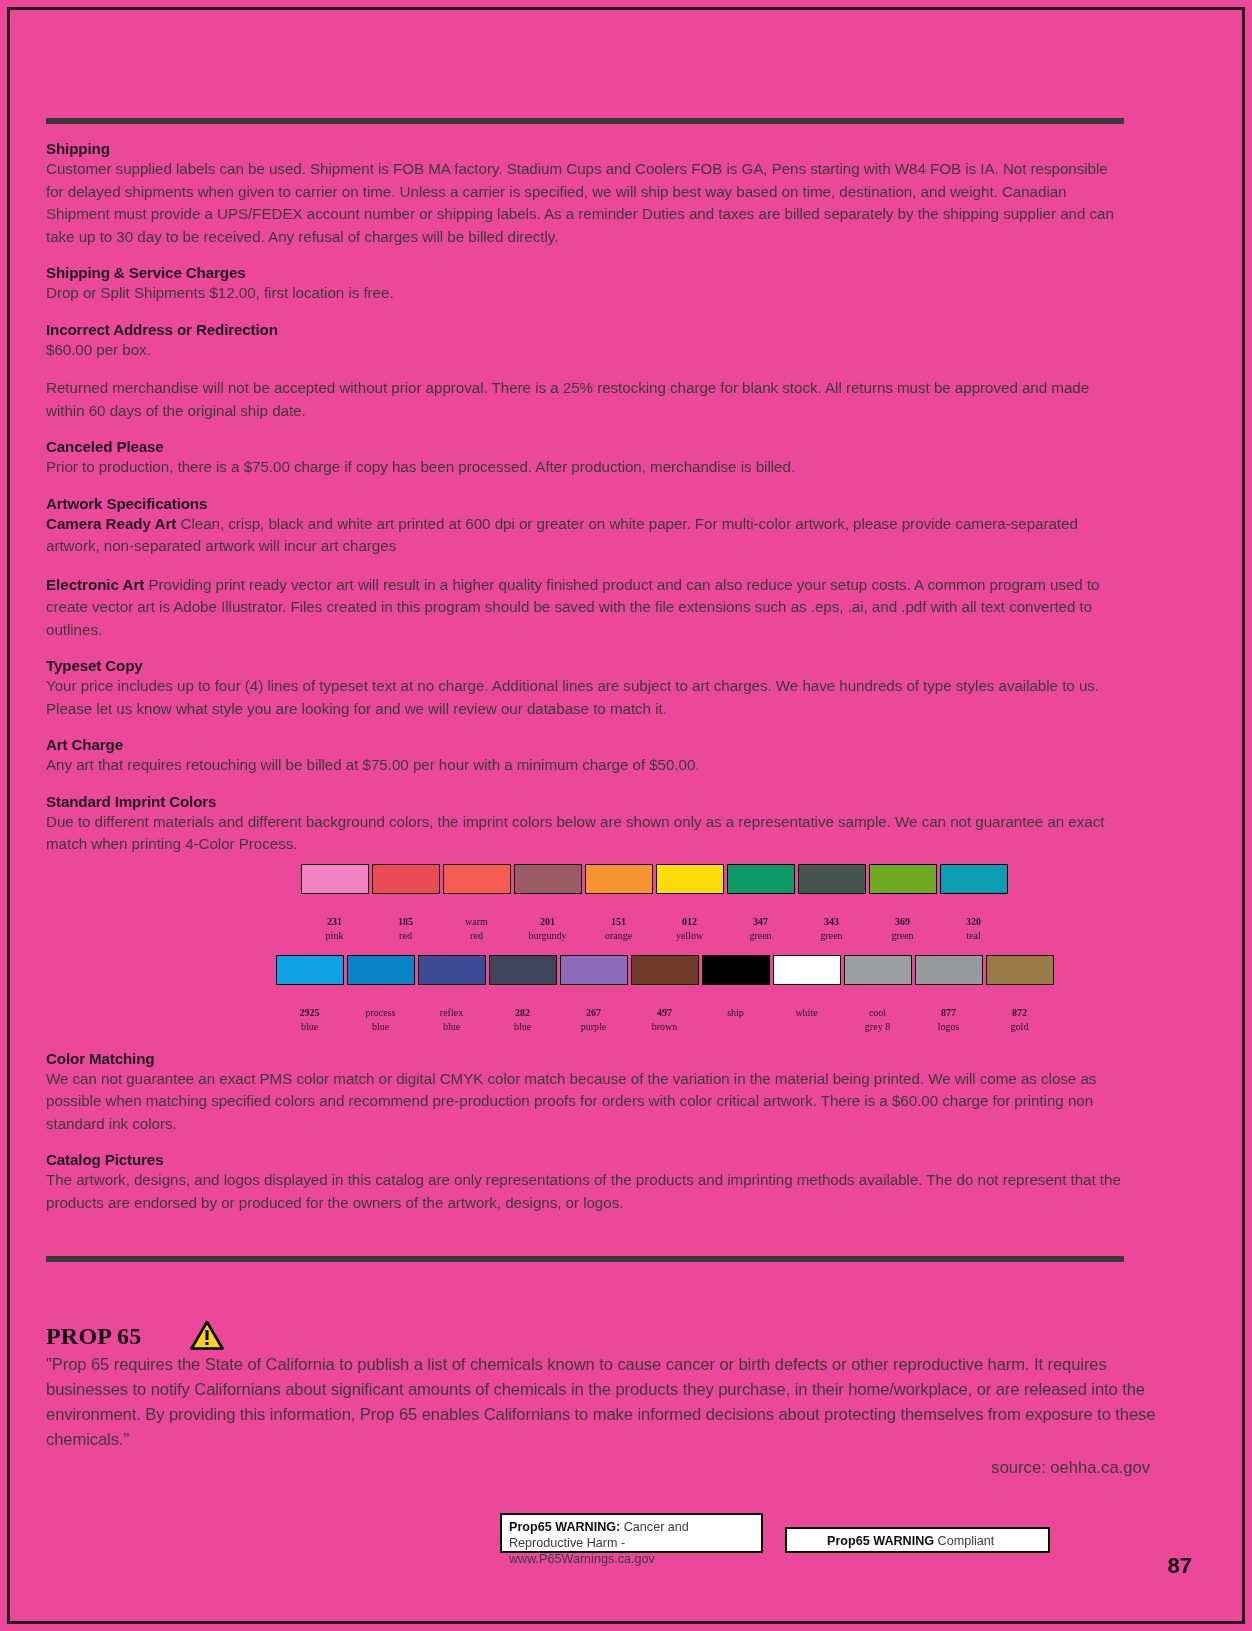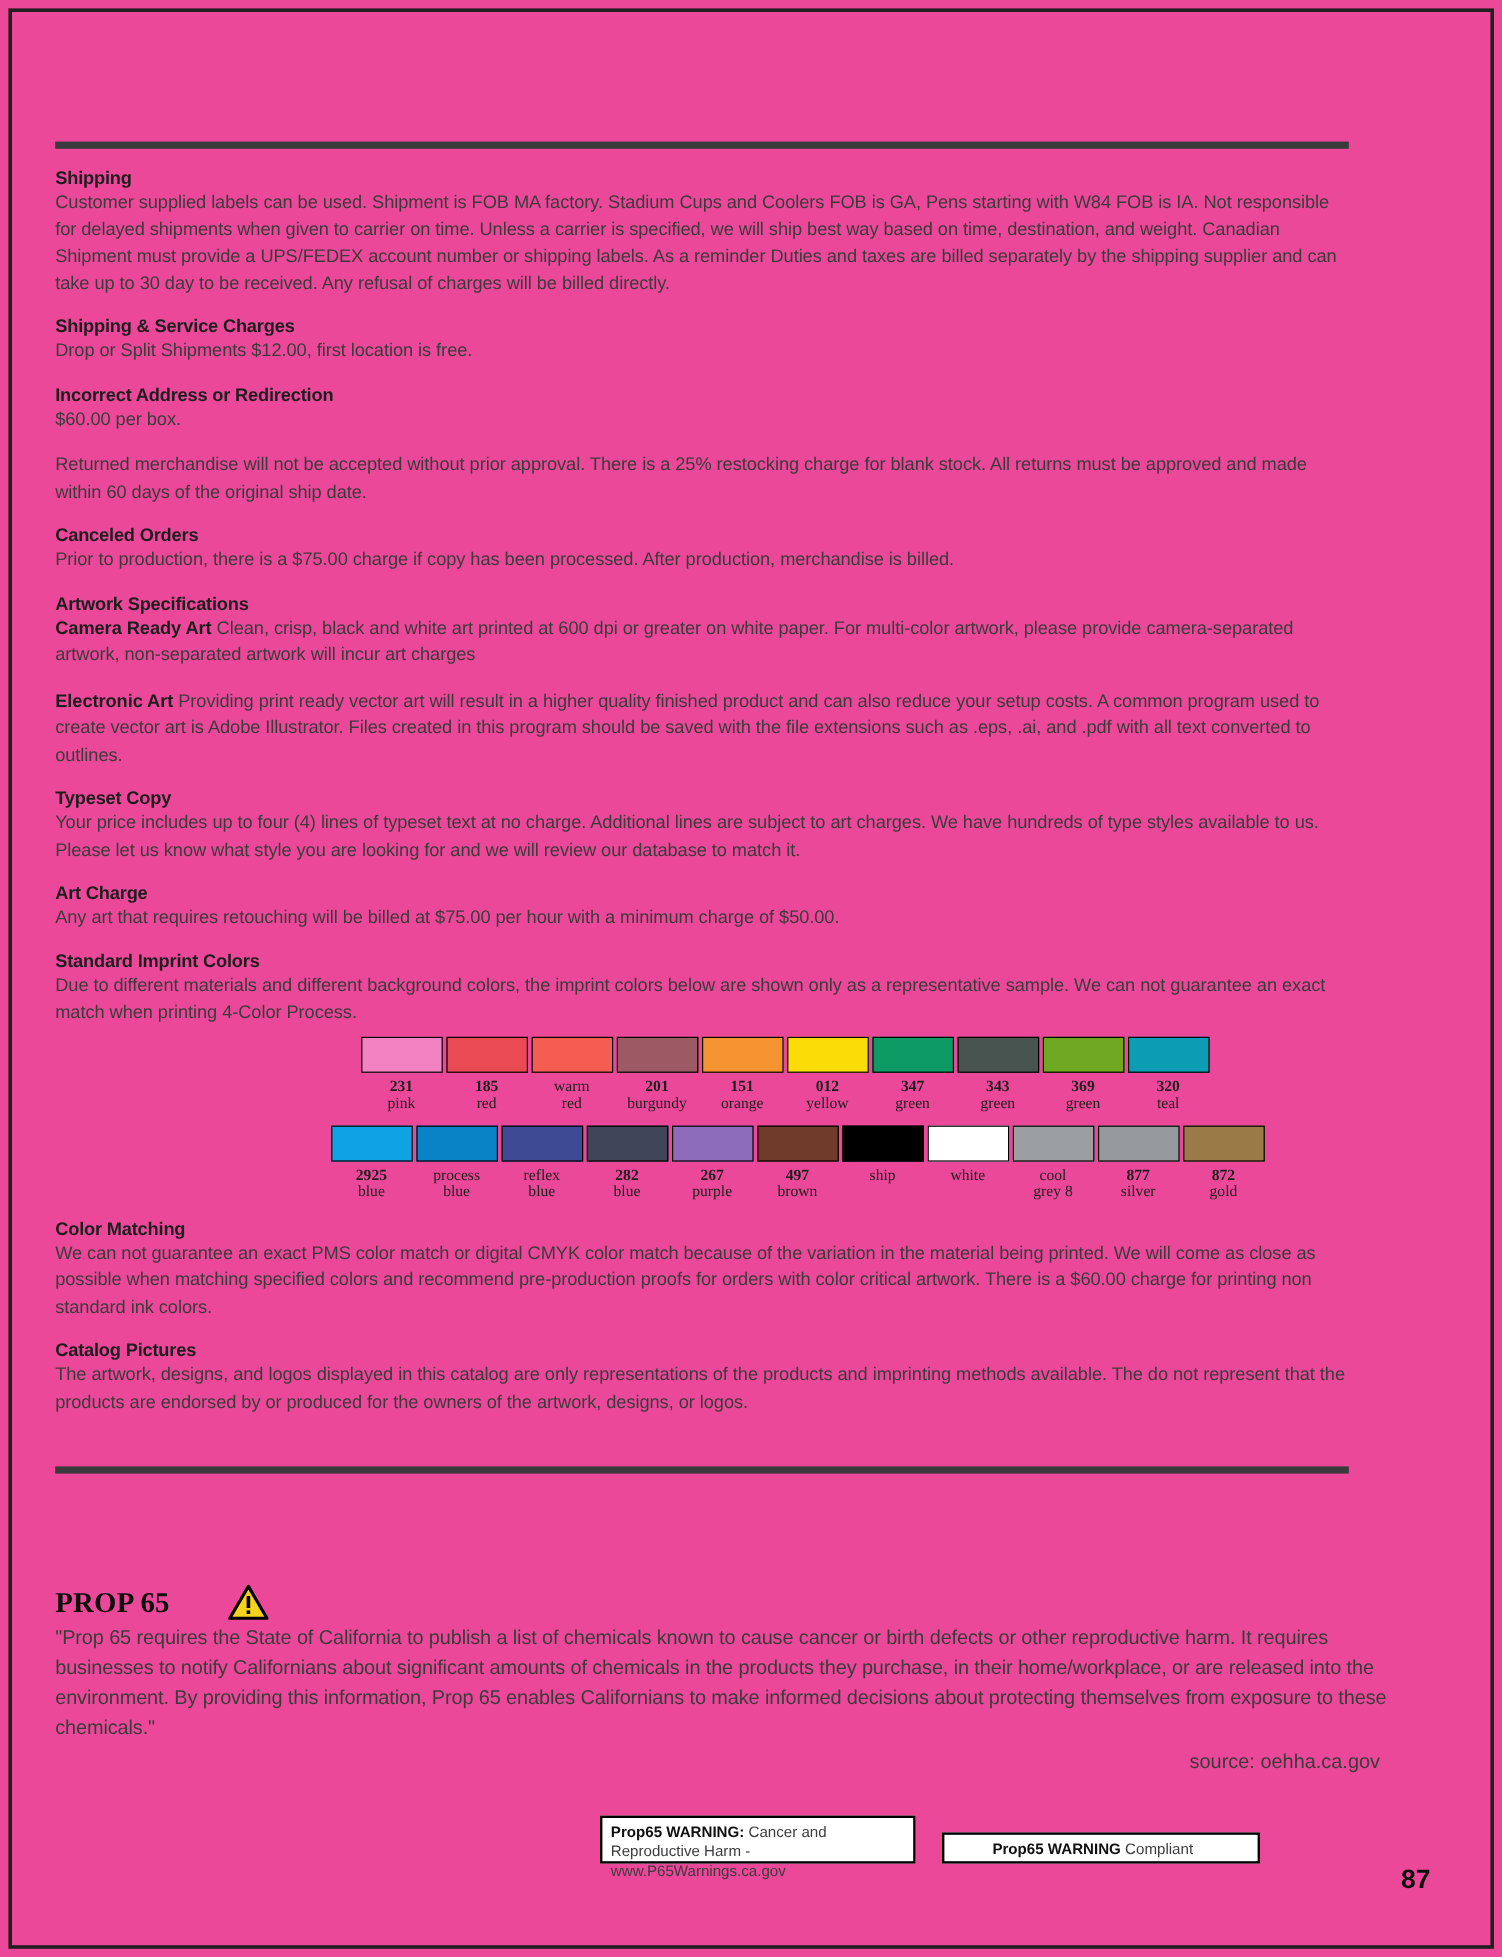--- a/index.html
+++ b/index.html
@@ -82,25 +82,25 @@
     width: 71px;
   }
   .swatch-chip {
     width: 68px;
     height: 30px;
     border: 1.6px solid #000000;
     box-sizing: border-box;
   }
   .swatch-label {
     font-family: "Liberation Serif", serif;
-    font-size: 13px;
+    font-size: 10px;
     line-height: 14px;
     text-align: center;
     color: #1d1d1f;
-    margin-top: 4px;
+    margin-top: 21px;
   }
   .swatch-label .code {
     display: block;
     font-weight: bold;
   }
   .swatch-label .code.plain {
     font-weight: normal;
   }
   .swatch-label .name {
     display: block;
@@ -219,21 +219,21 @@
     <div class="section">
       <h2 class="sec-head">Incorrect Address or Redirection</h2>
       <p class="sec-body">$60.00 per box.</p>
     </div>
 
     <div class="section">
       <p class="sec-body">Returned merchandise will not be accepted without prior approval. There is a 25% restocking charge for blank stock. All returns must be approved and made within 60 days of the original ship date.</p>
     </div>
 
     <div class="section">
-      <h2 class="sec-head">Canceled Orders</h2>
+      <h2 class="sec-head">Canceled Please</h2>
       <p class="sec-body">Prior to production, there is a $75.00 charge if copy has been processed. After production, merchandise is billed.</p>
     </div>
 
     <div class="section">
       <h2 class="sec-head">Artwork Specifications</h2>
       <p class="sec-body"><span class="lead">Camera Ready Art</span><span> Clean, crisp, black and white art printed at 600 dpi or greater on white paper. For multi-color artwork, please provide camera-separated artwork, non-separated artwork will incur art charges</span></p>
     </div>
 
     <div class="section">
       <p class="sec-body"><span class="lead">Electronic Art</span><span> Providing print ready vector art will result in a higher quality finished product and can also reduce your setup costs. A common program used to create vector art is Adobe Illustrator. Files created in this program should be saved with the file extensions such as .eps, .ai, and .pdf with all text converted to outlines.</span></p>
@@ -386,21 +386,21 @@
             <div class="swatch-chip" style="background: rgb(156, 159, 162);"></div>
             <div class="swatch-label">
               <span class="code plain">cool</span>
               <span class="name">grey 8</span>
             </div>
           </div>
           <div class="swatch-cell">
             <div class="swatch-chip" style="background: rgb(151, 154, 156);"></div>
             <div class="swatch-label">
               <span class="code">877</span>
-              <span class="name">silver</span>
+              <span class="name">logos</span>
             </div>
           </div>
           <div class="swatch-cell">
             <div class="swatch-chip" style="background: rgb(154, 122, 71);"></div>
             <div class="swatch-label">
               <span class="code">872</span>
               <span class="name">gold</span>
             </div>
           </div>
         </div>

